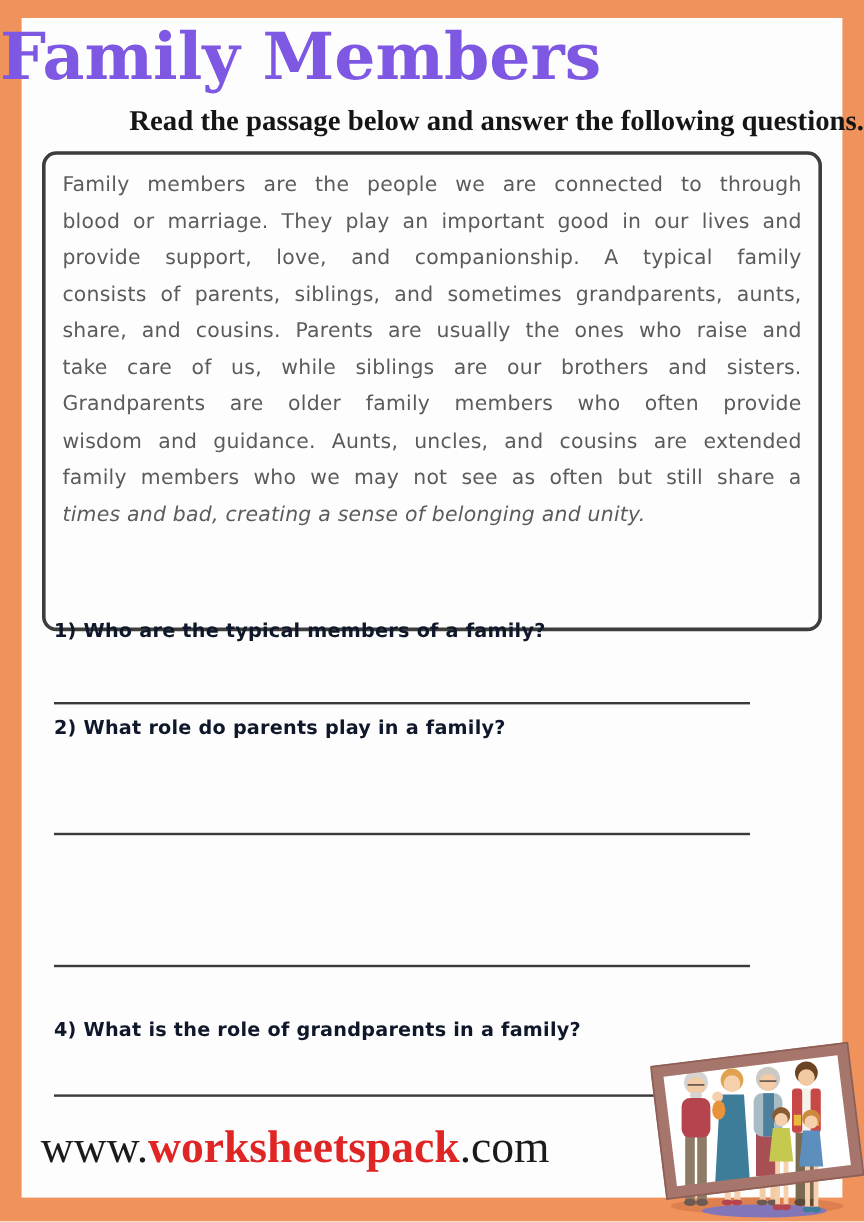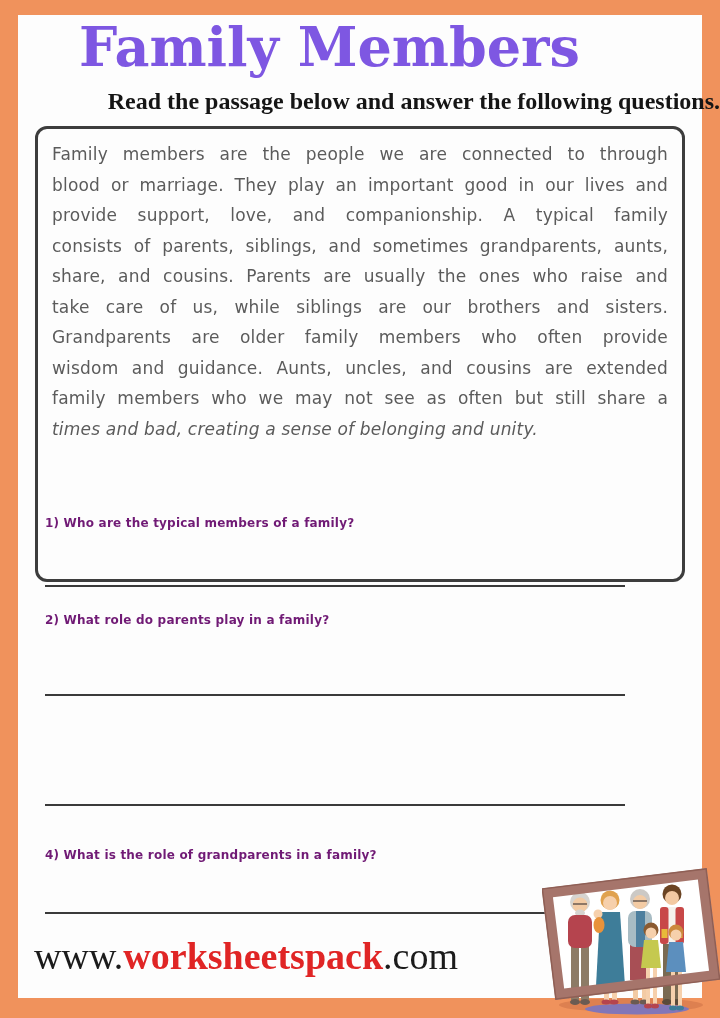--- a/index.html
+++ b/index.html
@@ -15,71 +15,70 @@
   }
   .paper {
     position: absolute;
     left: 18px; top: 15px;
     width: 684px; height: 983px;
     background: #fdfdfd;
   }
   .title {
     position: absolute;
     top: 12px; left: 0; width: 659px;
-    text-align: center;
     font-family: "DejaVu Serif", "Liberation Serif", serif;
     font-weight: bold;
     font-size: 54px;
     line-height: 70px;
     color: #7e57e2;
   }
   .instructions {
     position: absolute;
     top: 88px; left: 0; width: 720px;
     text-align: right;
     font-family: "Liberation Serif", serif;
     font-weight: bold;
     font-size: 24px;
     color: #151515;
   }
   .passage-box {
     position: absolute;
     left: 35px; top: 126px;
-    width: 650px; height: 456px;
+    width: 650px; height: 400px;
     background: #fdfdfd;
     border: 3px solid #3d3d3d;
     border-radius: 12px;
     padding: 10px 14px 0 14px;
     overflow: hidden;
   }
   .pline {
     font-size: 17px;
     line-height: 30.5px;
     color: #5b5b5b;
     letter-spacing: 0.2px;
     text-align: justify;
     text-align-last: justify;
   }
   .pline.last { text-align-last: left; font-style: italic; }
 
   .question {
     position: absolute;
     left: 45px; width: 610px;
     font-weight: bold;
-    font-size: 12px;
-    color: #701a75;
+    font-size: 16px;
+    color: #0f172a;
     letter-spacing: 0.2px;
   }
   .answer-line {
     position: absolute;
     left: 45px; width: 580px; height: 2px;
     background: #3a3a3a;
   }
   .q1 { top: 516px; }  .l1 { top: 585px; }
-  .q2 { top: 613px; }  .l2 { top: 694px; }
+  .q2 { top: 597px; }  .l2 { top: 694px; }
   .q3 { top: 740px; }  .l3 { top: 804px; }
   .q4 { top: 848px; }  .l4 { top: 912px; }
 
   .footer {
     position: absolute;
     top: 934px; left: 34px; width: 515px;
     font-family: "Liberation Serif", serif;
     font-size: 38px;
     color: #1b1b1b;
     white-space: nowrap;

